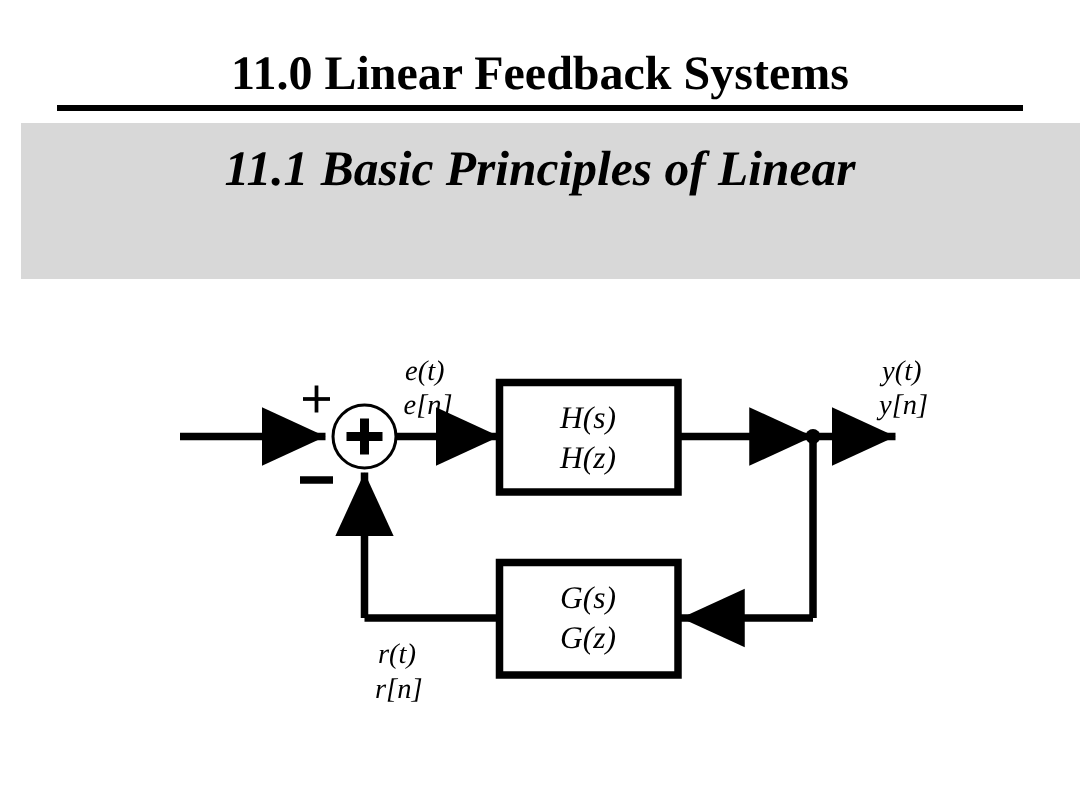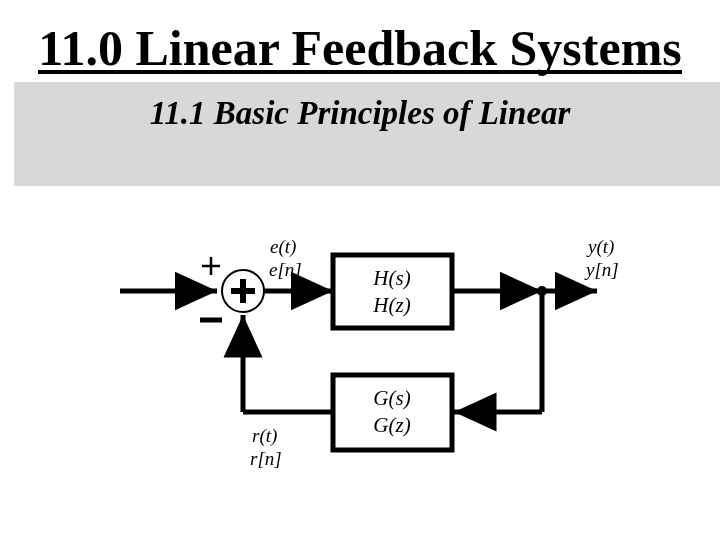--- a/index.html
+++ b/index.html
@@ -16,21 +16,21 @@
     font-family: "Liberation Serif", "DejaVu Serif", serif;
   }
 
   
   #title {
     position: absolute;
     left: 0;
     top: 26px;
     width: 720px;
     text-align: center;
-    font-size: 50px;
+    font-size: 32px;
     font-weight: bold;
     color: #000000;
     letter-spacing: 0px;
     line-height: 44px;
     white-space: nowrap;
   }
   #title-underline {
     position: absolute;
     left: 38px;
     top: 70px;

